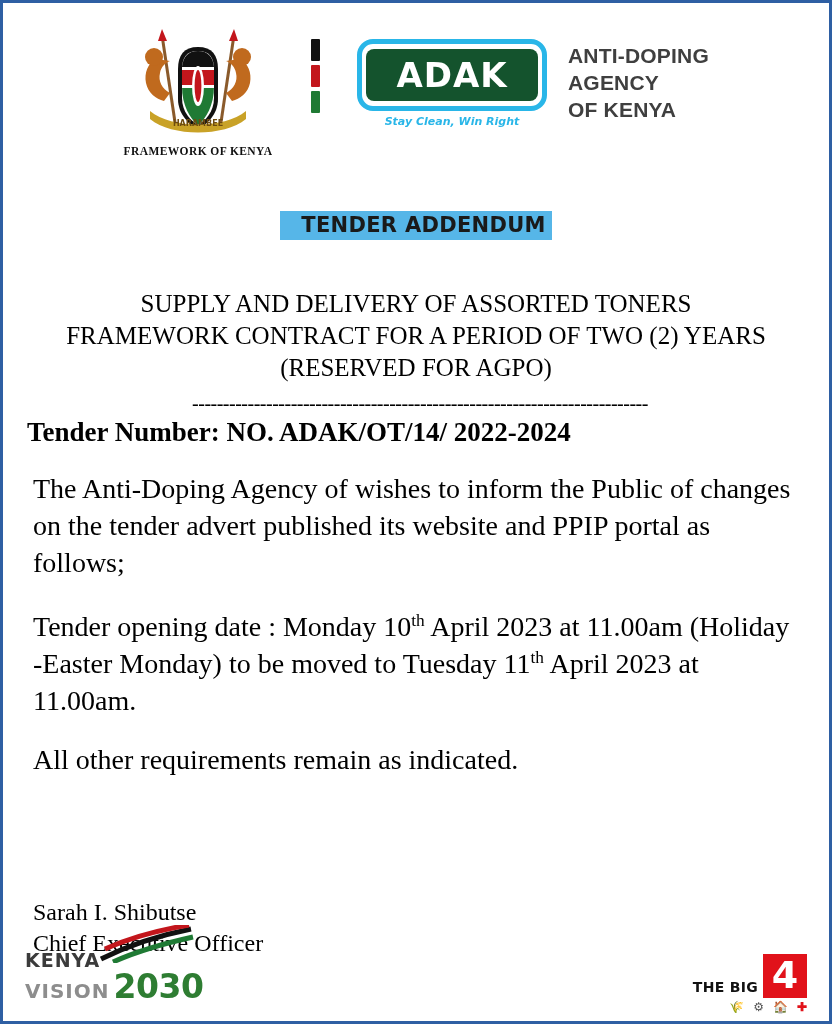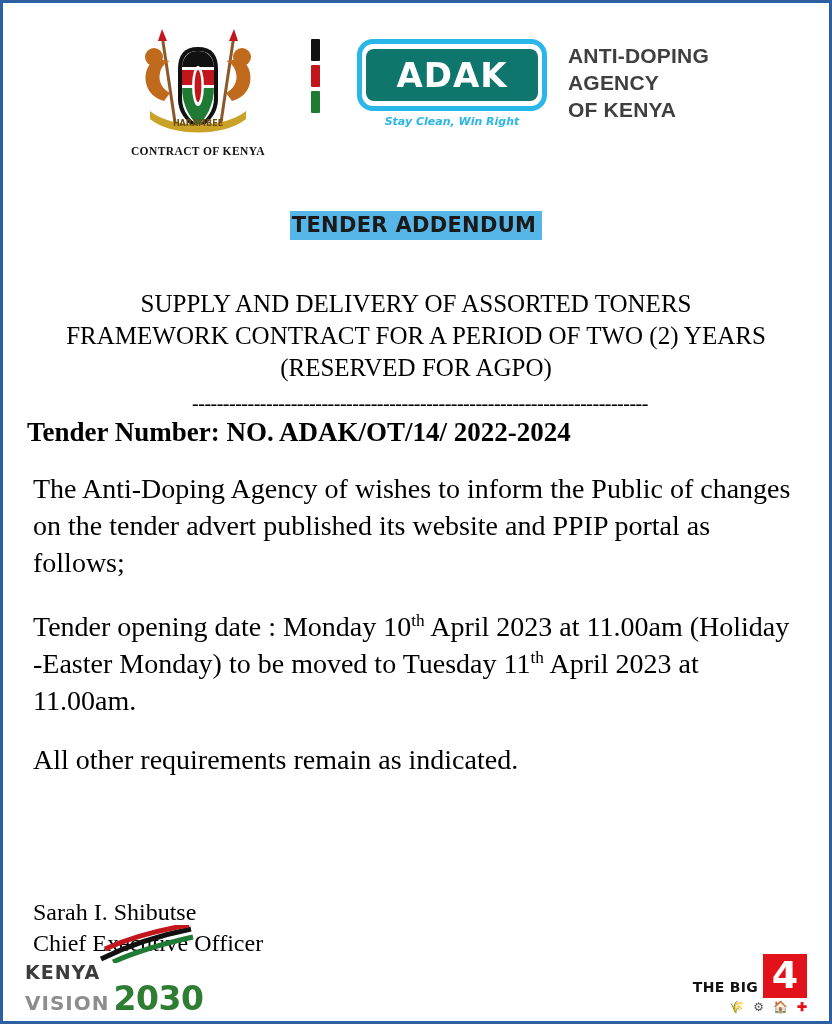--- a/index.html
+++ b/index.html
@@ -76,21 +76,21 @@
     background: #ffffff;
     border: 5px solid #29b6e8;
     border-radius: 16px;
     display: flex;
     align-items: center;
     justify-content: center;
     position: relative;
   }
   .adak-inner {
     width: 172px; height: 52px;
-    background: #0f766e;
+    background: #14532d;
     border-radius: 8px;
     display: flex;
     align-items: center;
     justify-content: center;
   }
   .adak-word {
     color: #fff;
     font-family: "DejaVu Sans", sans-serif;
     font-weight: bold;
     font-size: 34px;
@@ -120,21 +120,21 @@
     text-align: center;
     margin-top: 54px;
   }
   .addendum {
     display: inline-block;
     background: #56b6e8;
     color: #1a1a1a;
     font-family: "DejaVu Sans", sans-serif;
     font-weight: bold;
     font-size: 21px;
-    padding: 2px 6px 3px 2px;
+    padding: 2px 6px 3px 21px;
     letter-spacing: .3px;
   }
   .subject {
     margin-top: 48px;
     text-align: center;
     font-size: 25px;
     line-height: 1.28;
     padding: 0 14px;
   }
   .rule {
@@ -166,21 +166,21 @@
   }
 
   
   .footer {
     position: absolute;
     left: 0; right: 0; bottom: 6px;
     height: 92px;
   }
   .vision {
     position: absolute;
-    left: 22px; bottom: 0;
+    left: 22px; bottom: 12px;
     width: 190px;
   }
   .vision-kenya {
     font-family: "DejaVu Sans", sans-serif;
     font-weight: bold;
     font-size: 19px;
     color: #3b3b3b;
     letter-spacing: 1px;
     line-height: 1;
   }
@@ -287,21 +287,21 @@
           <path d="M50 62 L82 62 C82 80 74 94 66 100 C58 94 50 80 50 62 Z" fill="#1f7a34"></path>
           <rect x="50" y="42" width="32" height="3" fill="#fff"></rect>
           <rect x="50" y="60" width="32" height="3" fill="#fff"></rect>
           <ellipse cx="66" cy="61" rx="6" ry="20" fill="#ffffff"></ellipse>
           <ellipse cx="66" cy="61" rx="3.4" ry="16" fill="#c3161c"></ellipse>
         </g>
 
         <path d="M18 86 C40 104 92 104 114 86 L114 94 C92 112 40 112 18 94 Z" fill="#c9a227"></path>
         <text x="66" y="101" font-family="DejaVu Sans, sans-serif" font-size="8" font-weight="bold" fill="#6d4b10" text-anchor="middle">HARAMBEE</text>
       </svg>
-      <div class="coat-caption">CONTRACT OF KENYA</div>
+      <div class="coat-caption">FRAMEWORK OF KENYA</div>
     </div>
 
     <div class="flag-bars">
       <i class="fb-black"></i>
       <i class="fb-red"></i>
       <i class="fb-green"></i>
     </div>
 
     <div class="adak-block">
       <div class="adak-logo">

